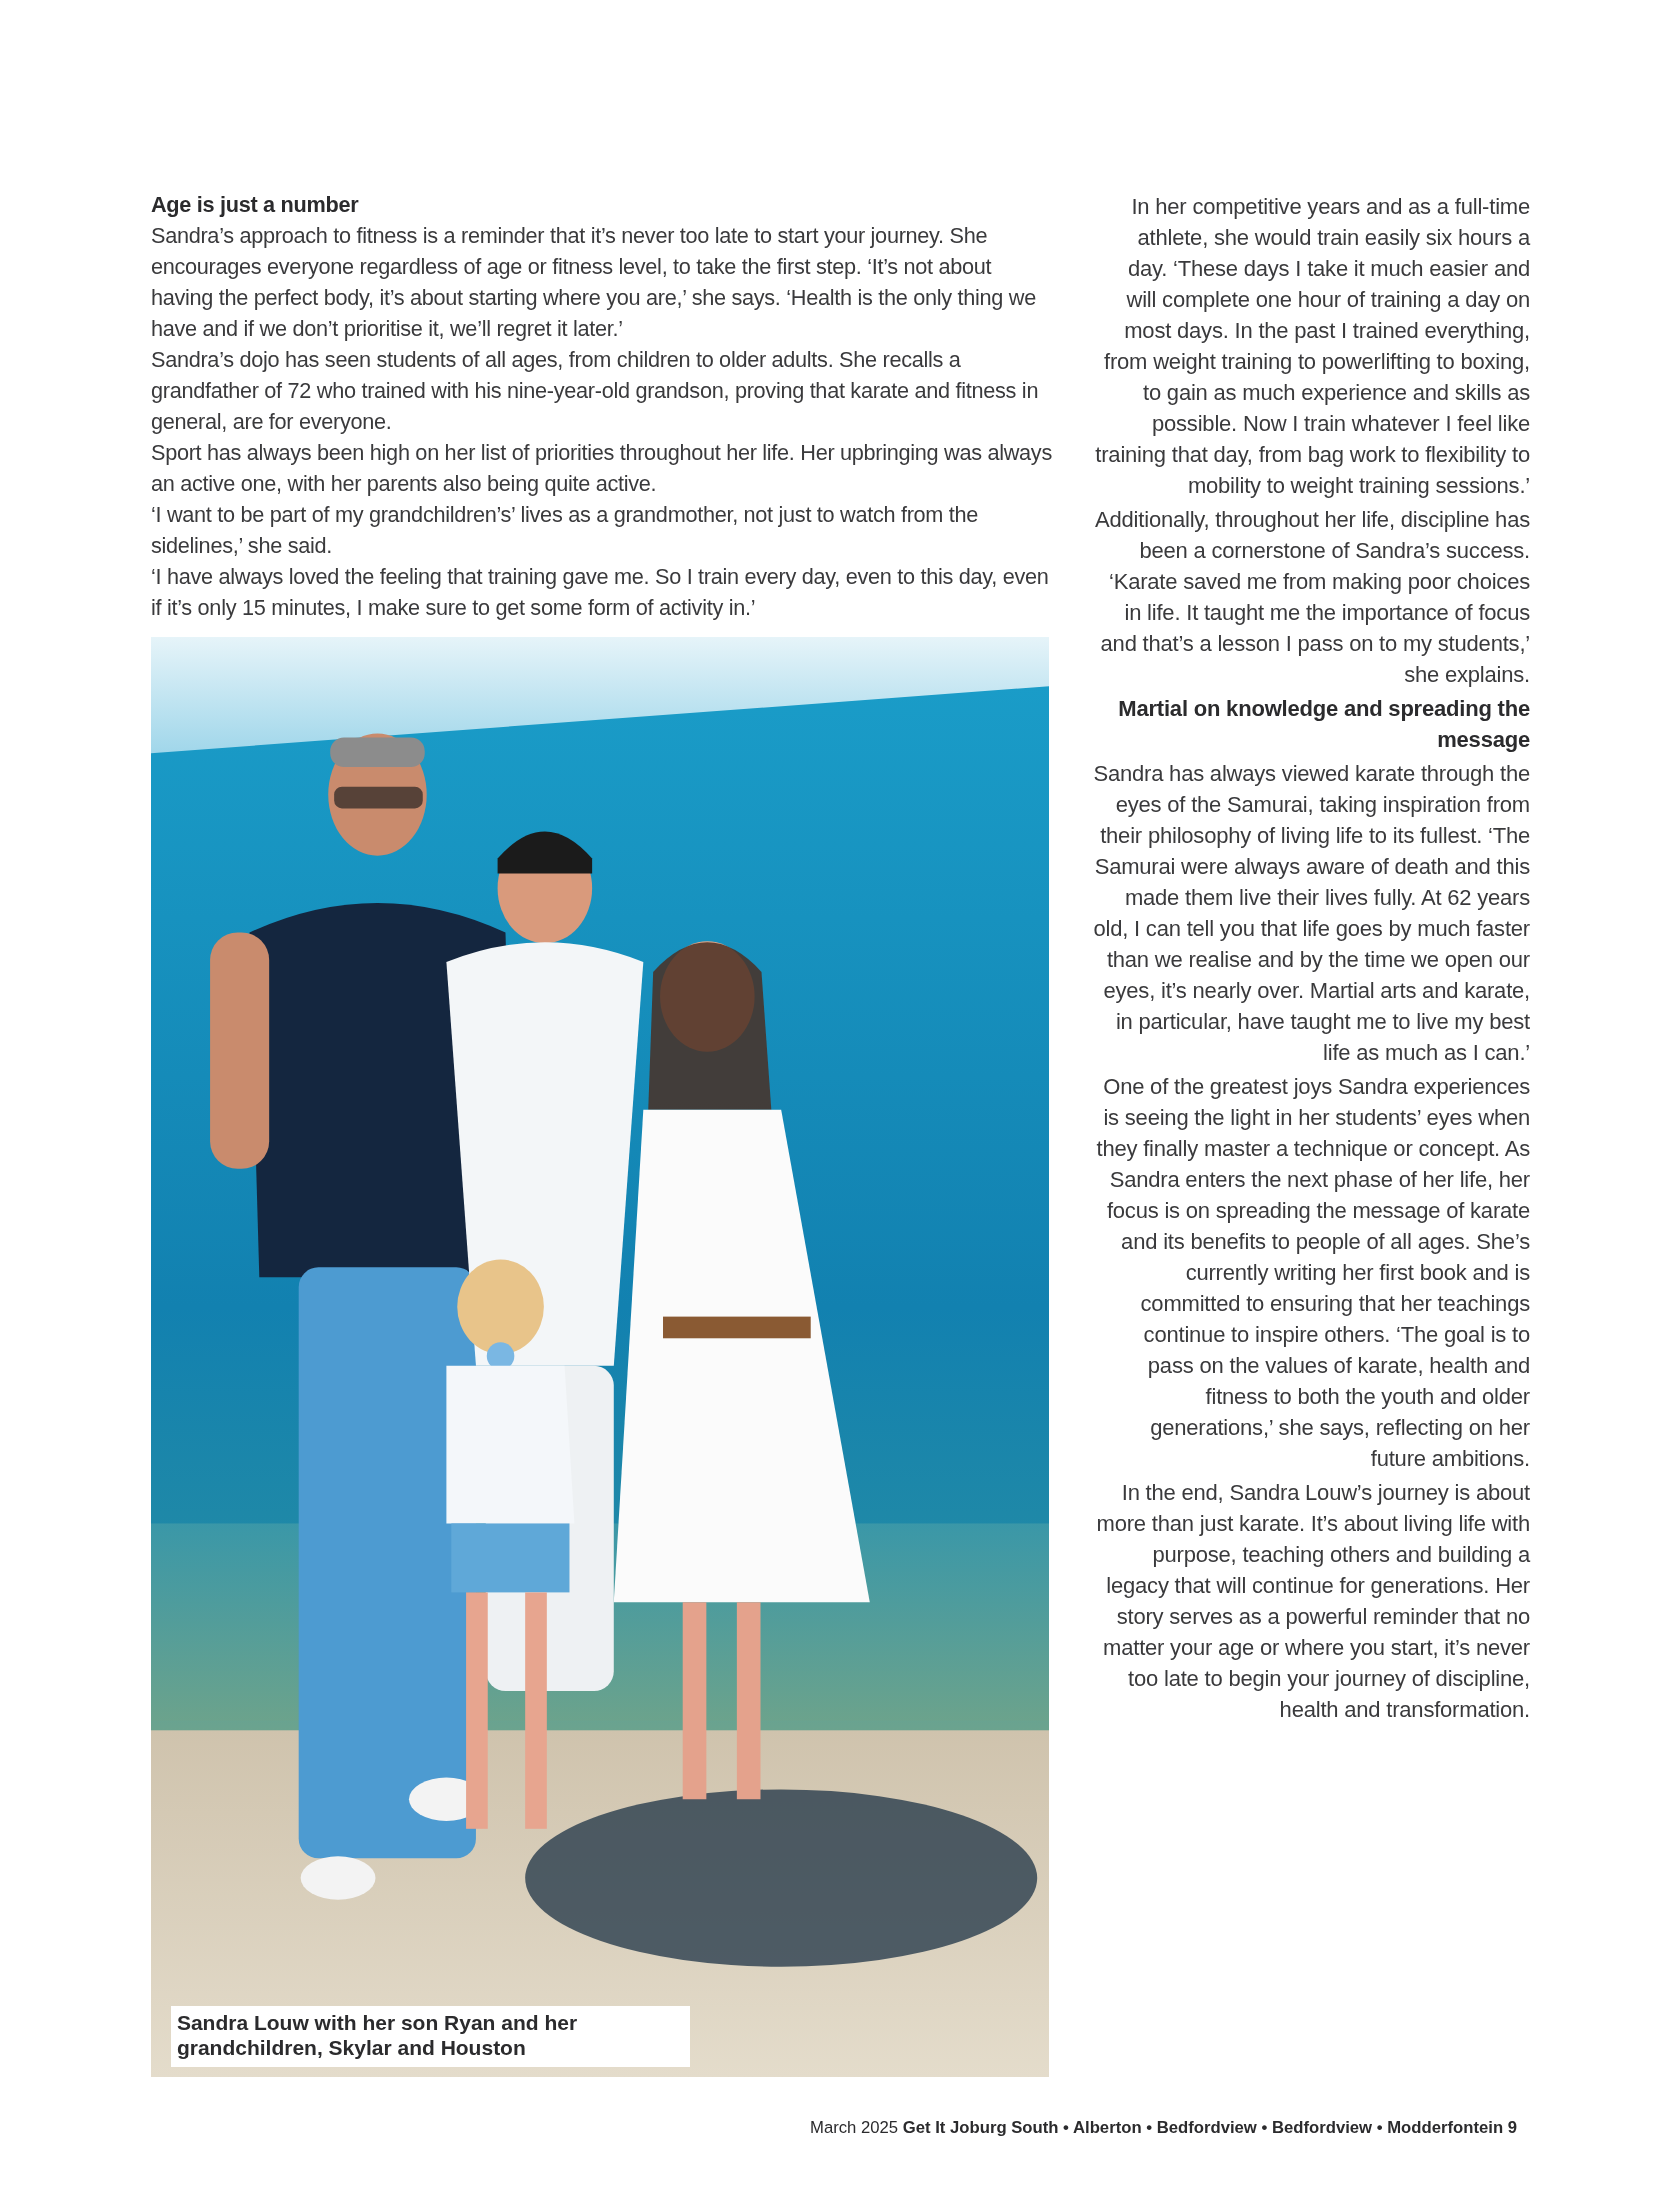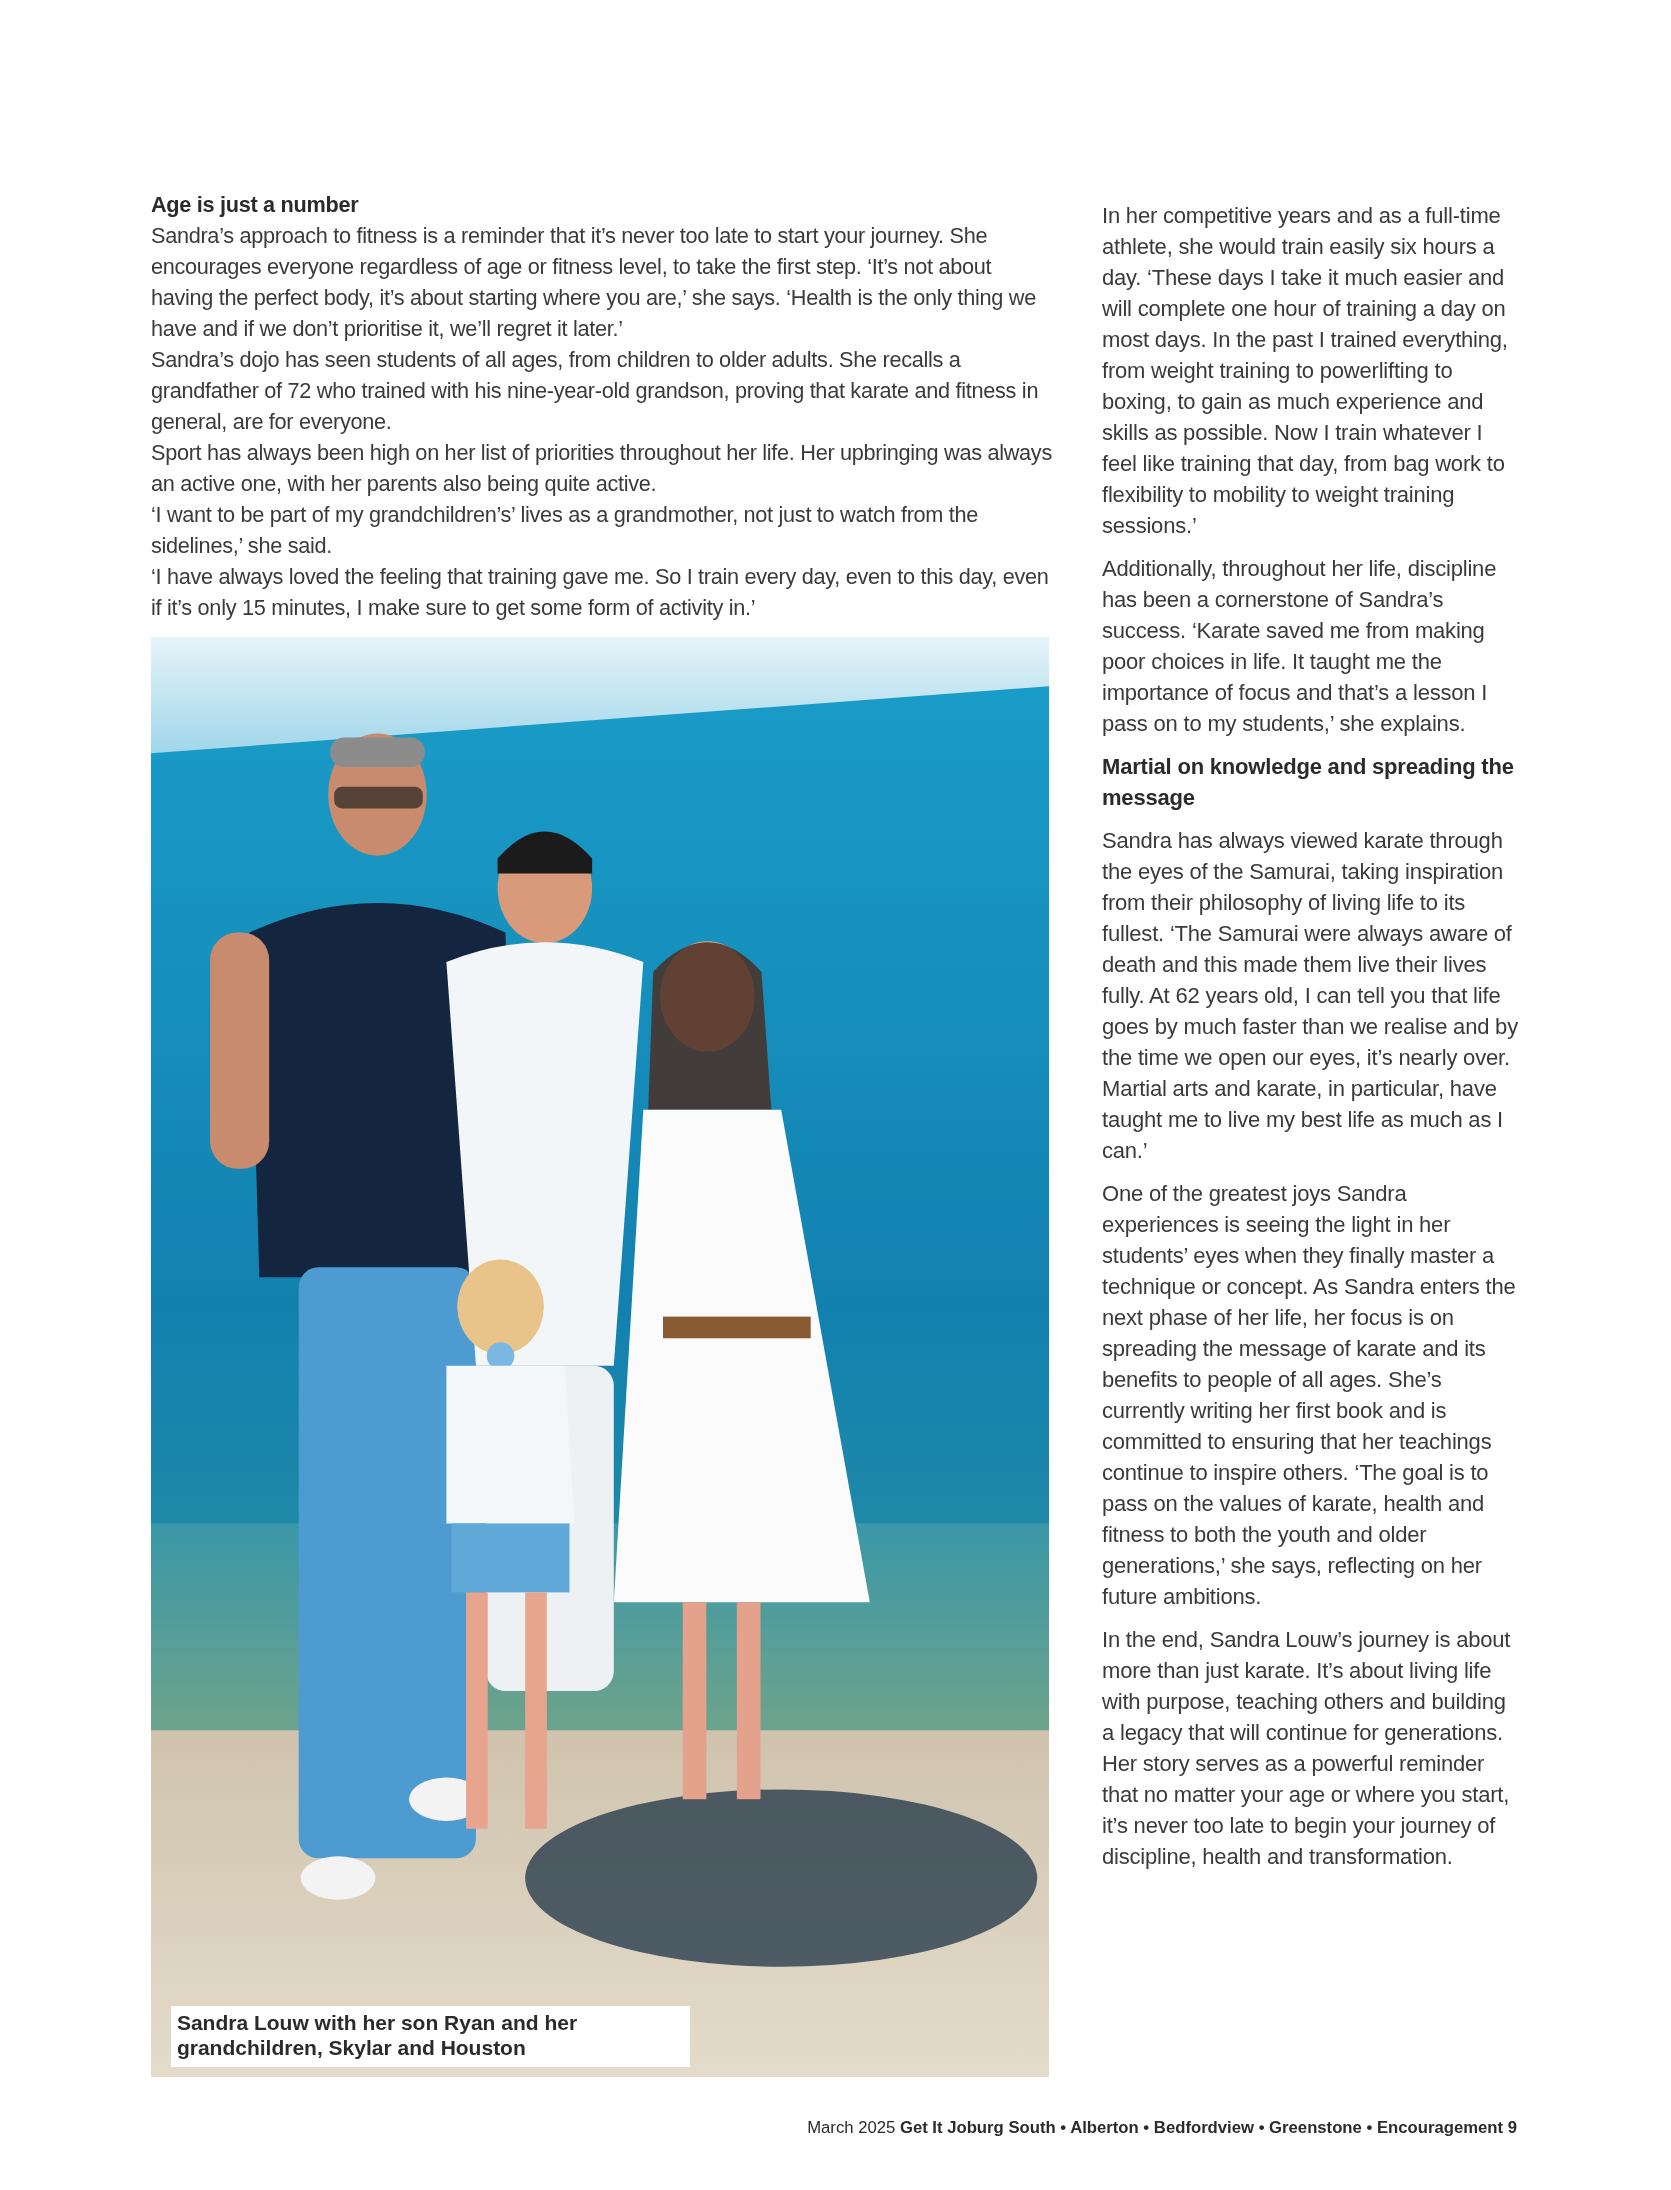--- a/index.html
+++ b/index.html
@@ -17,21 +17,21 @@
       font-family: "Liberation Sans Narrow", "Liberation Sans", sans-serif;
     }
     .left-text p { margin: 0; }
     .heading { font-weight: bold; color: #2b2b2d; }
 
     
     .right-text {
       position: absolute; left: 1090px; top: 188px; width: 443px;
       font-size: 22px; line-height: 31px; letter-spacing: -0.2px;
     }
-    .right-text p { margin: 12px; }
+    .right-text p { margin: 3px; text-align: right; }
 
     
     .photo {
       position: absolute; left: 151px; top: 637px; width: 898px; height: 1440px;
       overflow: hidden; background: #1d8fb8;
     }
     .photo svg { display: block; width: 100%; height: 100%; }
     .caption {
       position: absolute; left: 171px; top: 2006px; width: 519px;
       background: #ffffff; padding: 3.9px 5.9px 5.9px 5.9px;
@@ -128,17 +128,17 @@
     <p>In her competitive years and as a full-time athlete, she would train easily six hours a day. ‘These days I take it much easier and will complete one hour of training a day on most days. In the past I trained everything, from weight training to powerlifting to boxing, to gain as much experience and skills as possible. Now I train whatever I feel like training that day, from bag work to flexibility to mobility to weight training sessions.’</p>
     <p>Additionally, throughout her life, discipline has been a cornerstone of Sandra’s success. ‘Karate saved me from making poor choices in life. It taught me the importance of focus and that’s a lesson I pass on to my students,’ she explains.</p>
     <p class="heading">Martial on knowledge and spreading the message</p>
     <p>Sandra has always viewed karate through the eyes of the Samurai, taking inspiration from their philosophy of living life to its fullest. ‘The Samurai were always aware of death and this made them live their lives fully. At 62 years old, I can tell you that life goes by much faster than we realise and by the time we open our eyes, it’s nearly over. Martial arts and karate, in particular, have taught me to live my best life as much as I can.’</p>
     <p>One of the greatest joys Sandra experiences is seeing the light in her students’ eyes when they finally master a technique or concept. As Sandra enters the next phase of her life, her focus is on spreading the message of karate and its benefits to people of all ages. She’s currently writing her first book and is committed to ensuring that her teachings continue to inspire others. ‘The goal is to pass on the values of karate, health and fitness to both the youth and older generations,’ she says, reflecting on her future ambitions.</p>
     <p>In the end, Sandra Louw’s journey is about more than just karate. It’s about living life with purpose, teaching others and building a legacy that will continue for generations. Her story serves as a powerful reminder that no matter your age or where you start, it’s never too late to begin your journey of discipline, health and transformation.</p>
   </div>
 
   <div class="footer">
     <span>March 2025</span>
-    <span class="pub">Get It Joburg South • Alberton • Bedfordview • Greenstone • Encouragement</span>
+    <span class="pub">Get It Joburg South • Alberton • Bedfordview • Bedfordview • Modderfontein</span>
     <span class="pub">9</span>
   </div>
 </div>
 
 
 </body></html>

